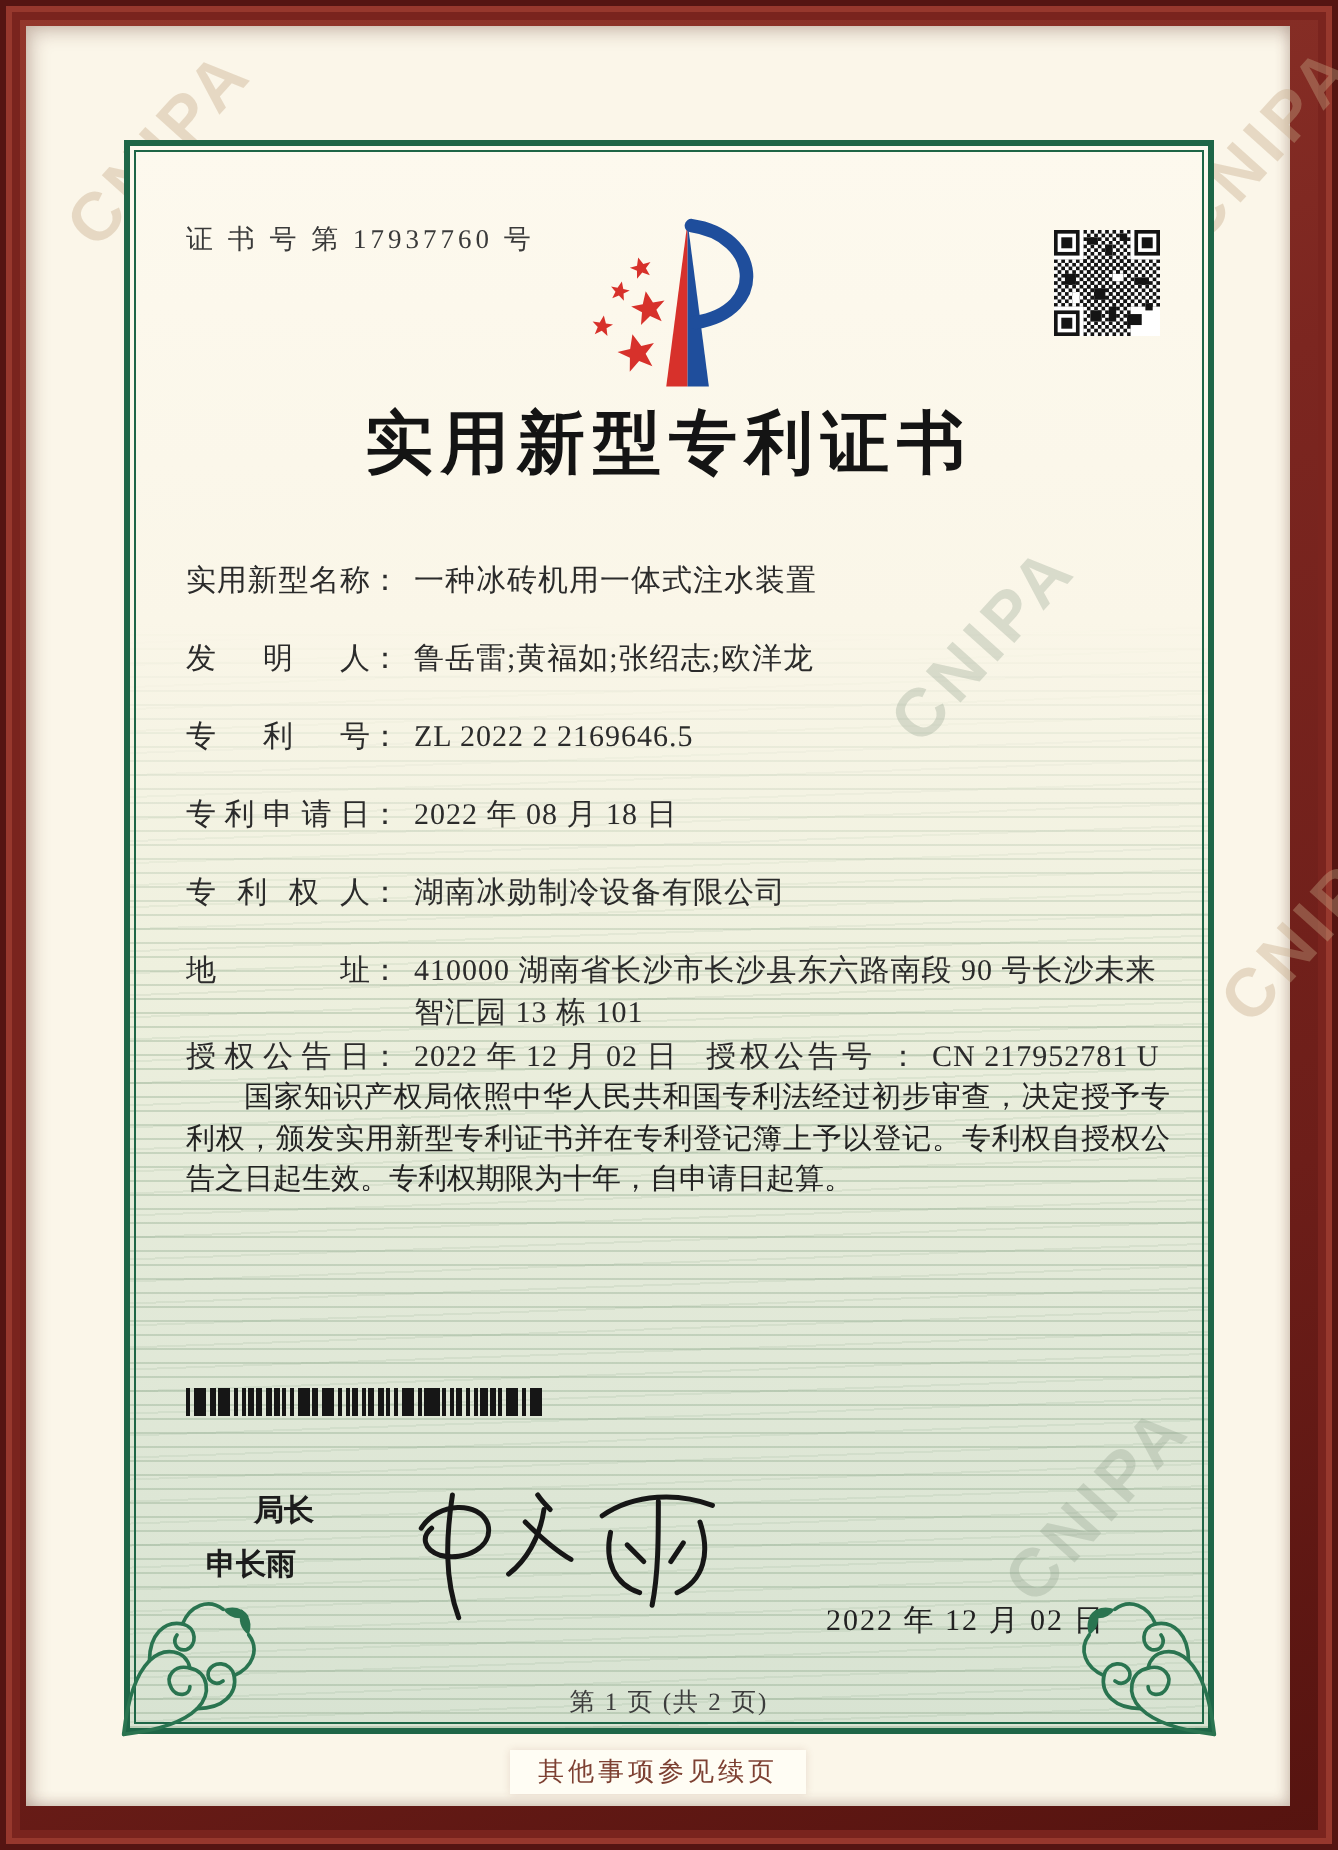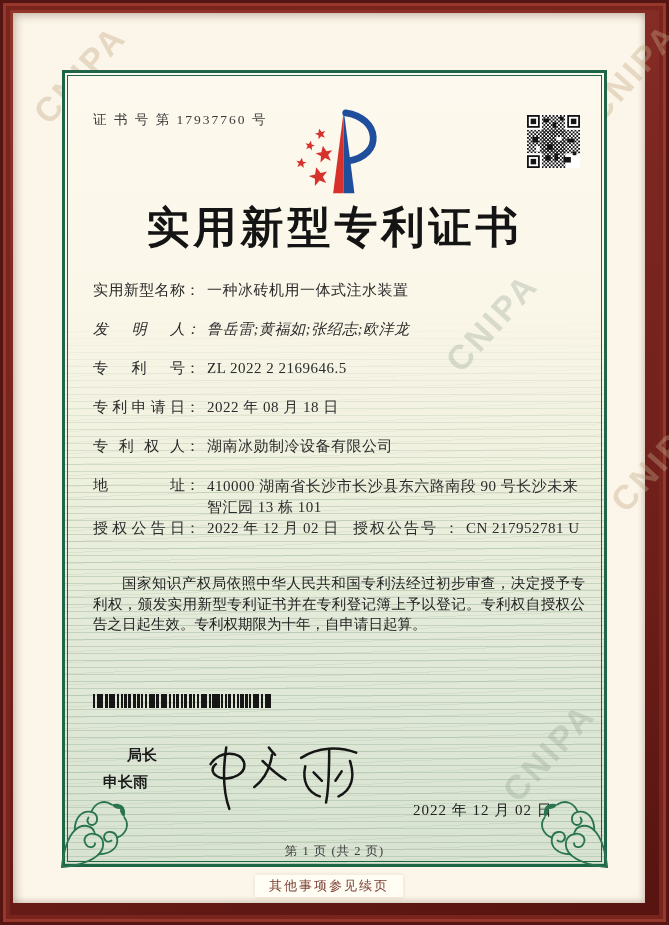--- a/index.html
+++ b/index.html
@@ -45,34 +45,34 @@
   }
   .cert > .content { position:absolute; inset:0; z-index:1; }
 
   .cert-no { position:absolute; left:28px; top:38px; font-size:13.5px; letter-spacing:2px; color:#3a3a3a; }
 
   .logo { position:absolute; left:218px; top:34px; width:108px; height:92px; }
   .qr   { position:absolute; left:462px; top:42px; width:53px; height:53px; }
 
   .title {
     position:absolute; left:0; top:126px; width:100%; text-align:center;
-    font-size:43px; font-weight:bold; letter-spacing:4px; color:#141414;
+    font-size:34px; font-weight:bold; letter-spacing:4px; color:#141414;
   }
 
   .frow { position:absolute; left:28px; font-size:15px; color:#2b2b2b; white-space:nowrap; }
   .flabel { display:inline-block; width:92px; text-align:justify; text-align-last:justify; }
   .fcolon { display:inline-block; margin-right:7px; }
   .fval { letter-spacing:.5px; }
   .addr-val { display:inline-block; width:382px; white-space:normal; vertical-align:top; line-height:21px; }
   .grant2 { position:absolute; left:260px; top:0; }
   .grant2 .flabel2 { letter-spacing:2px; margin-right:6px; }
 
   .body-block {
     position:absolute; left:28px; top:466px; width:492px;
-    font-size:14.5px; line-height:20.5px; color:#222; text-align:justify;margin-top:34px;
+    font-size:14.5px; line-height:20.5px; color:#222; text-align:justify;
   }
   .body-block p { text-indent:2em; }
 
   .barcode {
     position:absolute; left:28px; top:621px; width:178px; height:14px;
     background:
       repeating-linear-gradient(90deg,#161616 0 2px,transparent 2px 4px),
       repeating-linear-gradient(90deg,#161616 0 1px,transparent 1px 7px),
       repeating-linear-gradient(90deg,transparent 0 5px,#161616 5px 8px,transparent 8px 13px);
   }
@@ -160,21 +160,21 @@
           <use href="#fp" x="0" y="0"></use>
           <use href="#fp" x="22" y="0"></use>
           <use href="#fp" x="0" y="22"></use>
         </svg>
 
         <div class="title">实用新型专利证书</div>
 
         <div class="frow" style="top:208px;">
           <span class="flabel">实用新型名称</span><span class="fcolon">：</span><span class="fval">一种冰砖机用一体式注水装置</span>
         </div>
-        <div class="frow" style="top:247px;font-style:italic;">
+        <div class="frow" style="top:247px;">
           <span class="flabel">发明人</span><span class="fcolon">：</span><span class="fval">鲁岳雷;黄福如;张绍志;欧洋龙</span>
         </div>
         <div class="frow" style="top:286px;">
           <span class="flabel">专利号</span><span class="fcolon">：</span><span class="fval">ZL 2022 2 2169646.5</span>
         </div>
         <div class="frow" style="top:325px;">
           <span class="flabel">专利申请日</span><span class="fcolon">：</span><span class="fval">2022 年 08 月 18 日</span>
         </div>
         <div class="frow" style="top:364px;">
           <span class="flabel">专利权人</span><span class="fcolon">：</span><span class="fval">湖南冰勋制冷设备有限公司</span>

